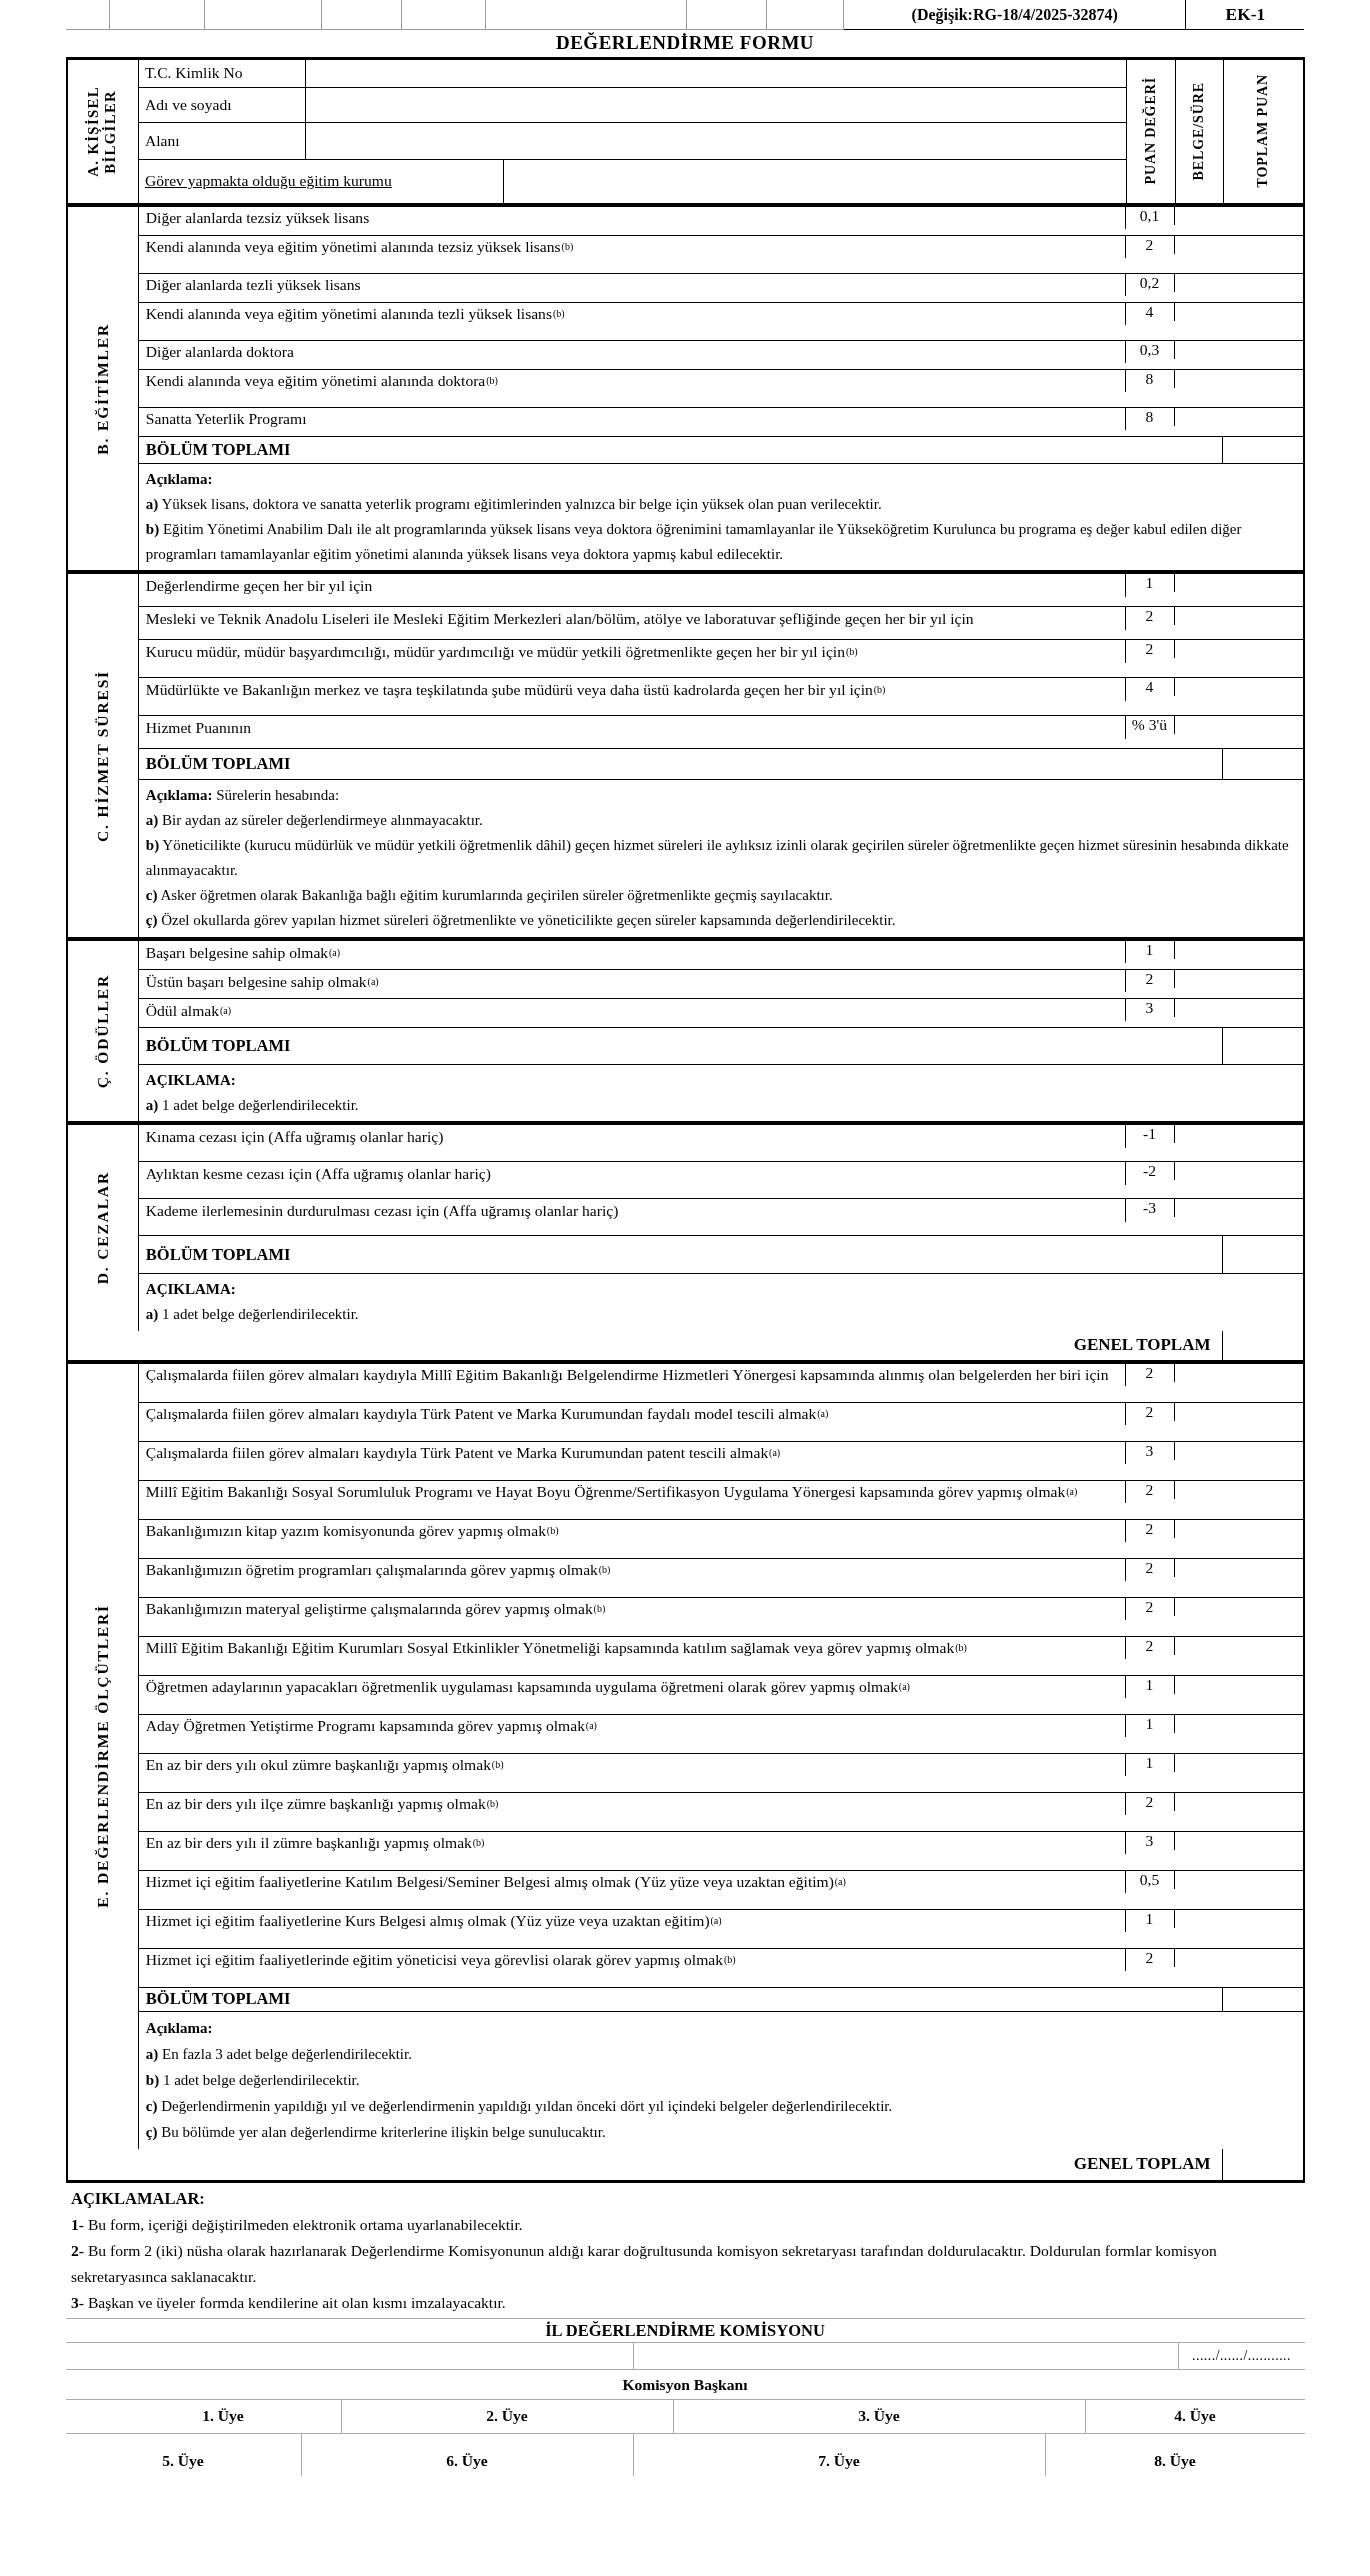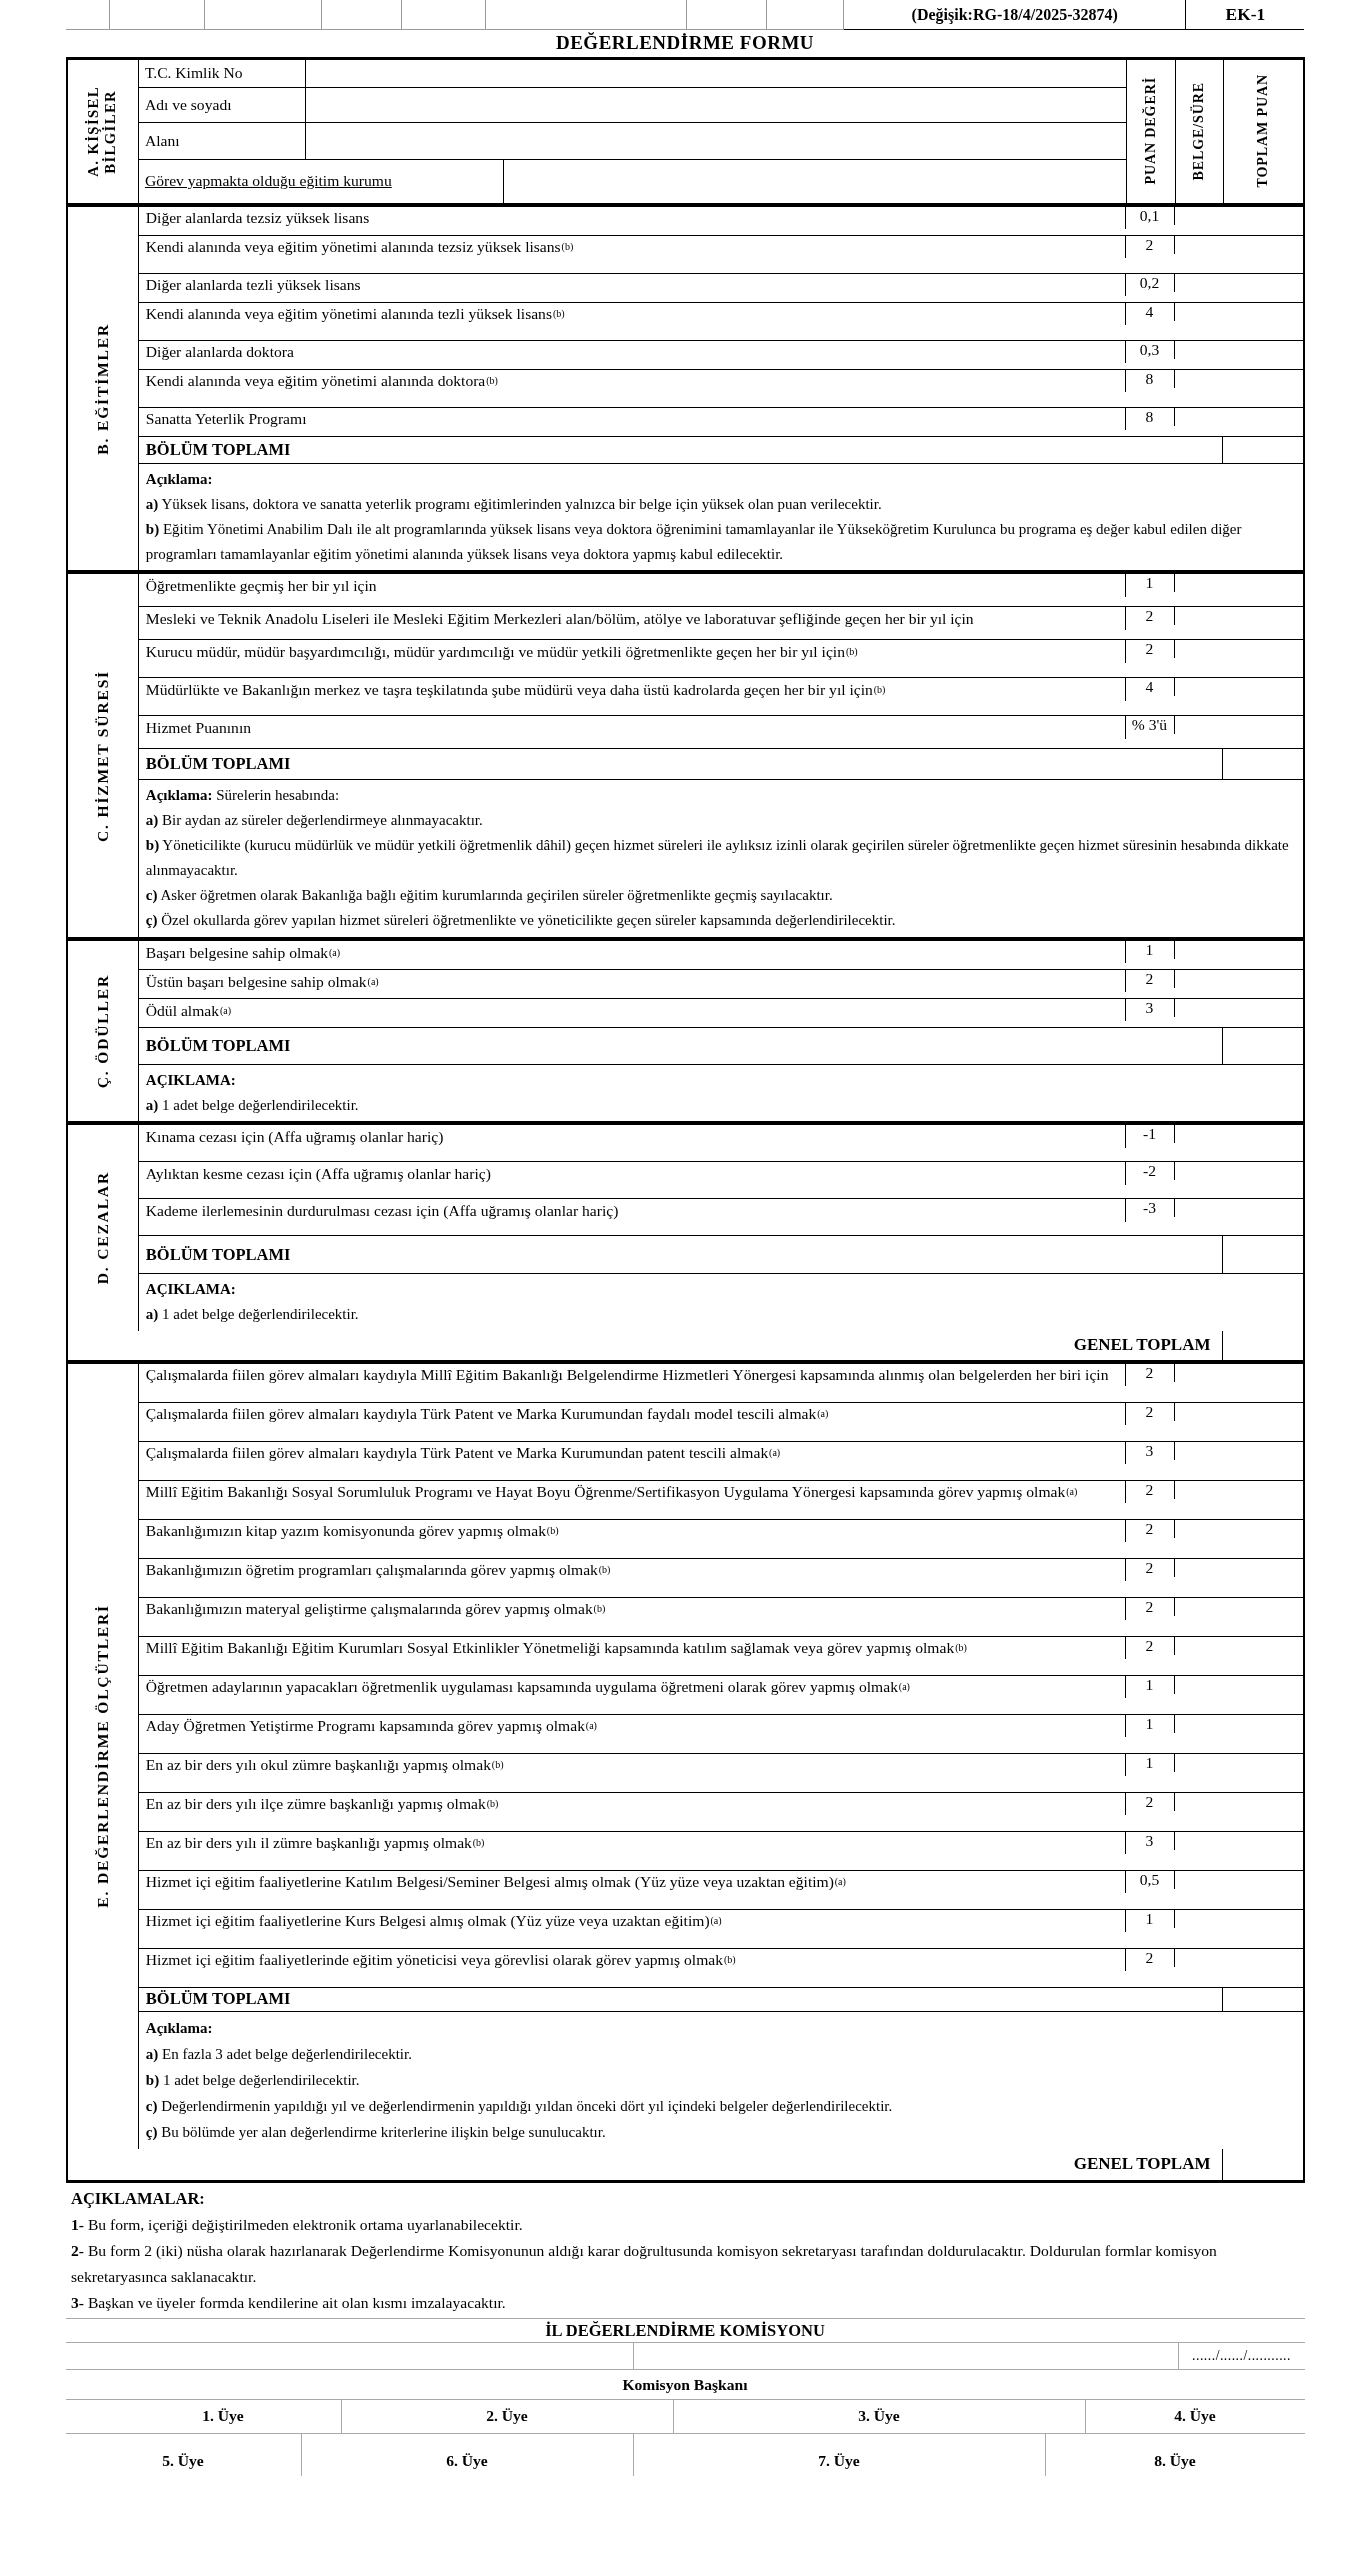--- a/index.html
+++ b/index.html
@@ -242,21 +242,21 @@
             </div>
           </div>
         </section>
         <section class="section sec-c">
           <div class="vhead">
             <span class="vtext">C. HİZMET SÜRESİ</span>
           </div>
           <div class="sec-content">
             <div class="crow">
               <div class="ctext">
-                <span>Öğretmenlikte geçmiş her bir yıl için</span>
+                <span>Değerlendirme geçen her bir yıl için</span>
               </div>
               <div class="cpuan">1</div>
               <div class="cbelge"></div>
               <div class="ctoplam"></div>
             </div>
             <div class="crow">
               <div class="ctext">
                 <span>Mesleki ve Teknik Anadolu Liseleri ile Mesleki Eğitim Merkezleri alan/bölüm, atölye ve laboratuvar şefliğinde geçen her bir yıl için</span>
               </div>
               <div class="cpuan">2</div>

